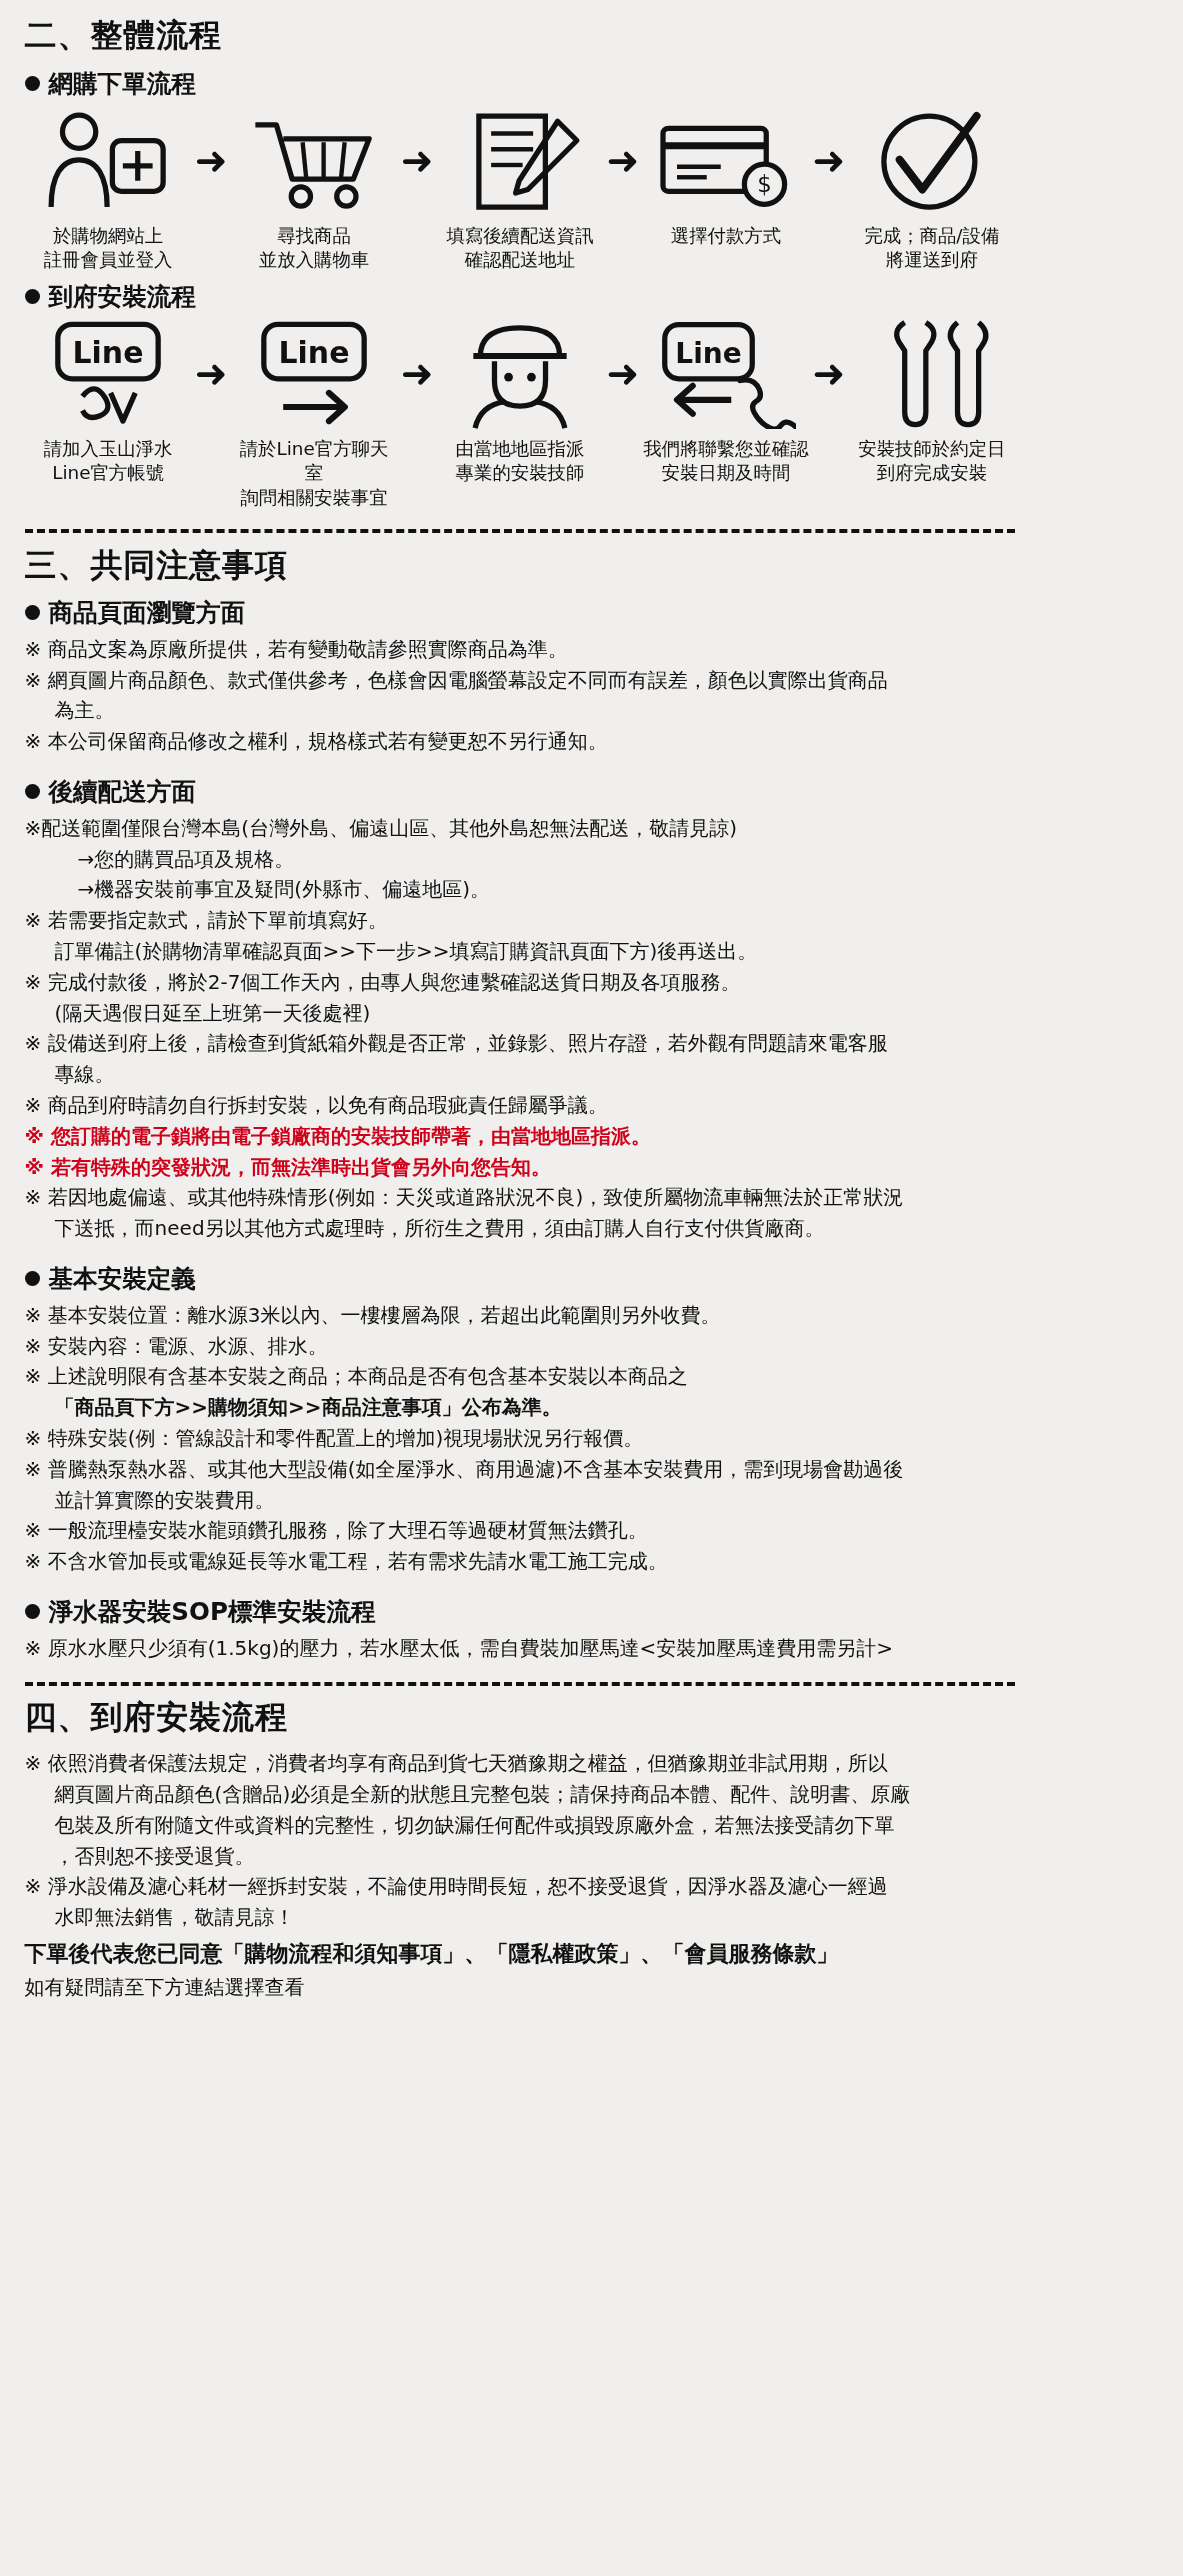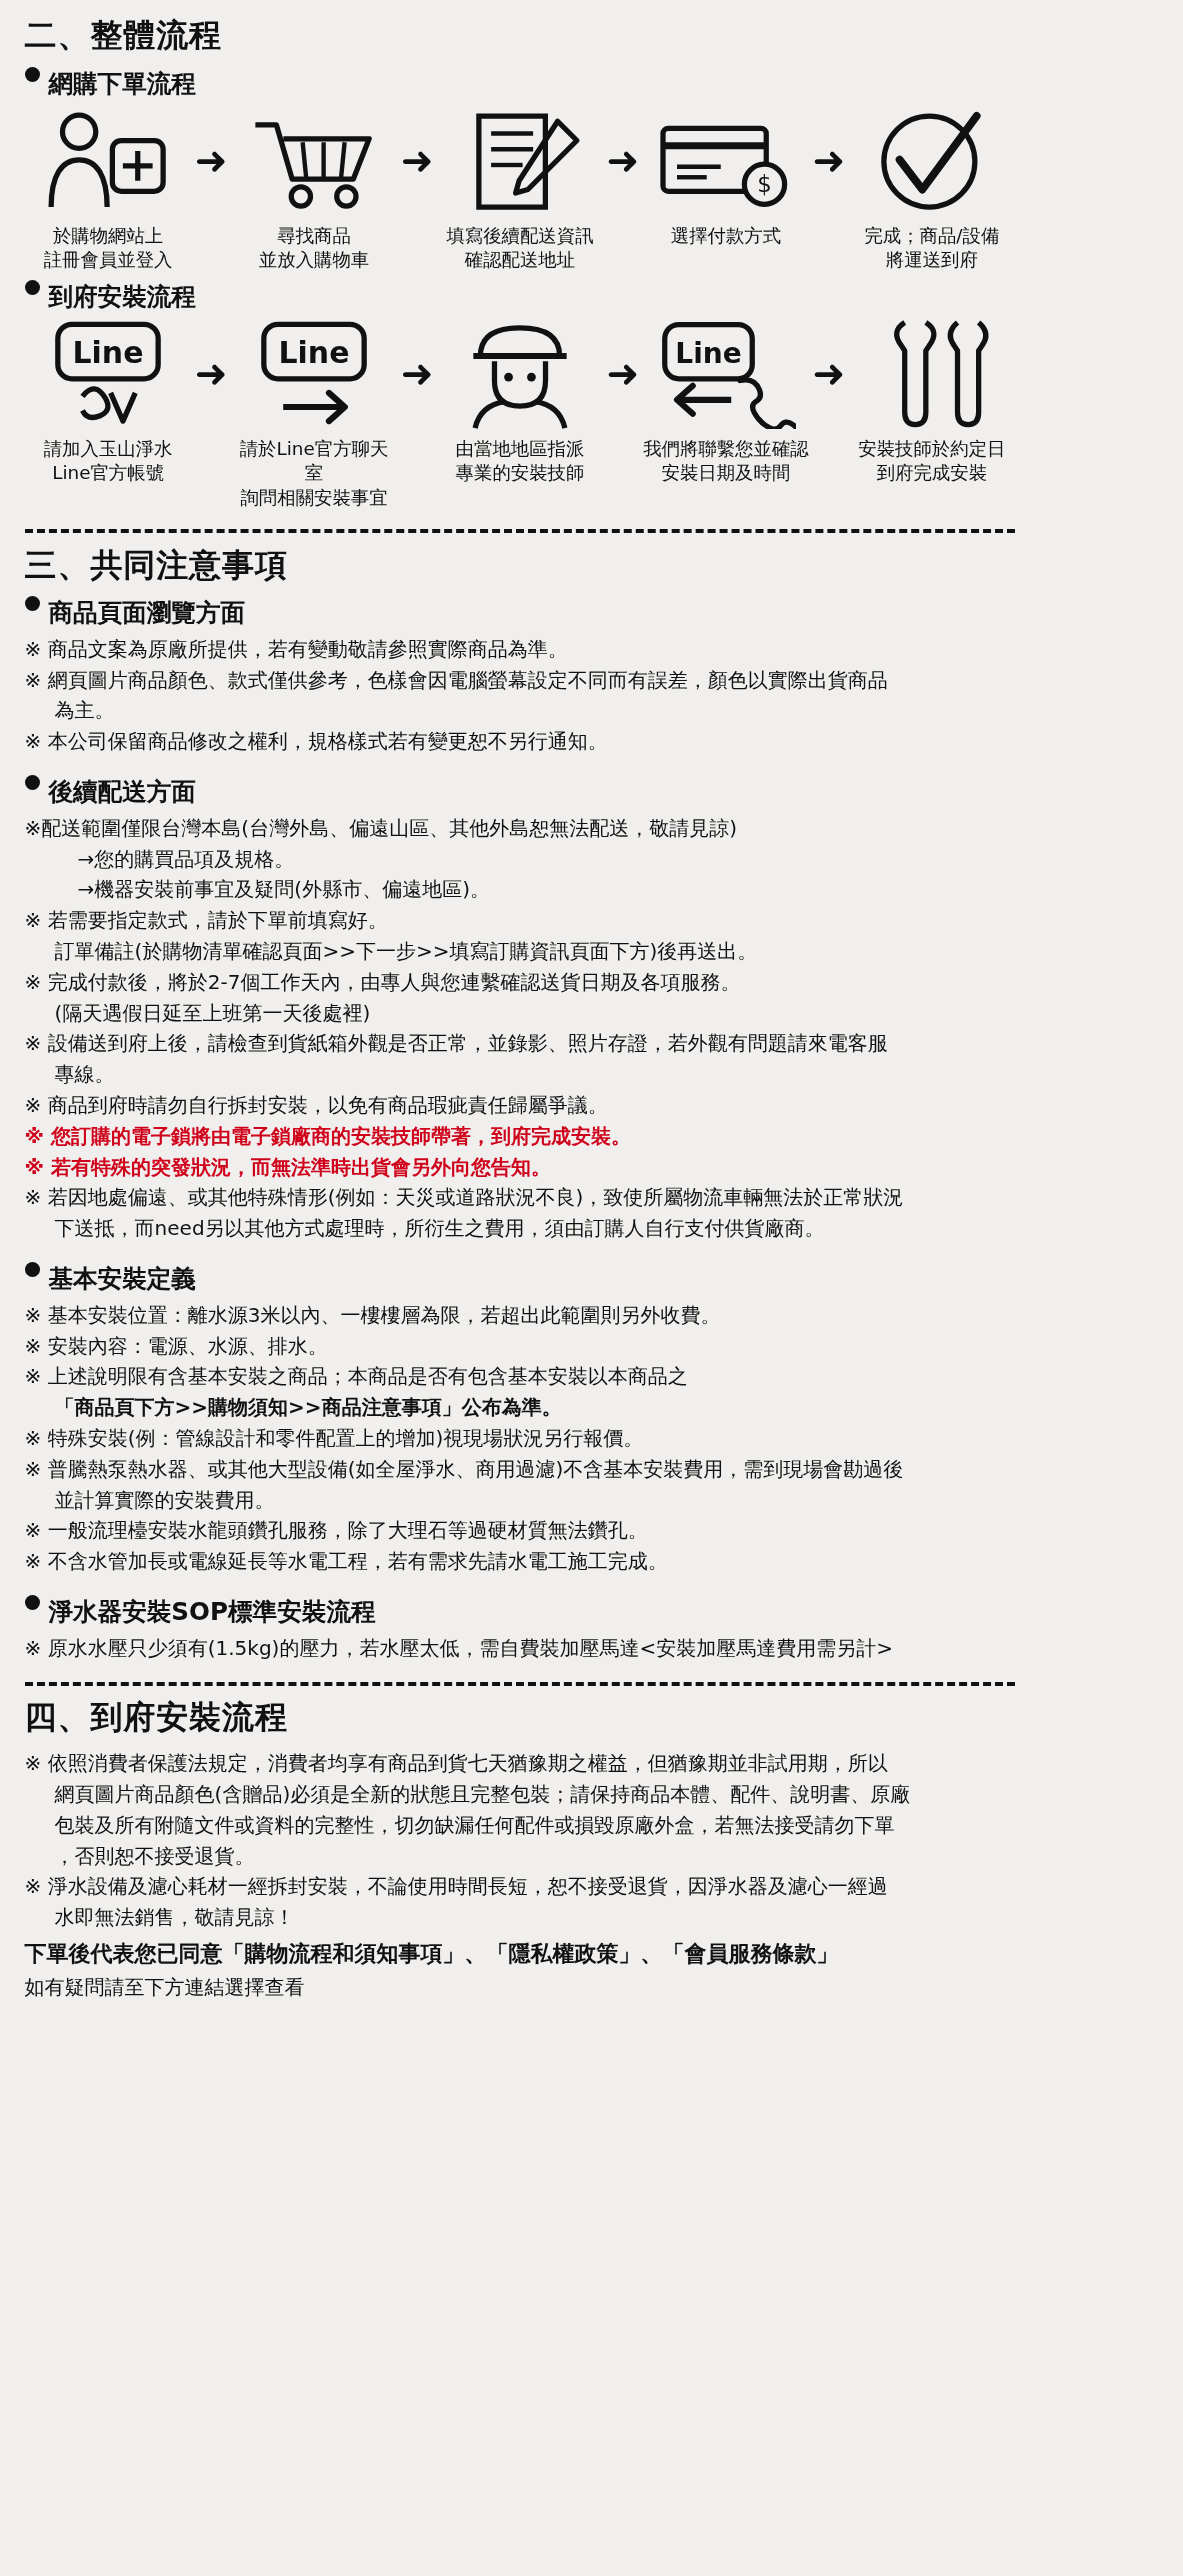--- a/index.html
+++ b/index.html
@@ -16,21 +16,21 @@
     font-size: 32px;
     font-weight: bold;
     margin: 5.3px 0 8.8px 0;
     letter-spacing: 0.9px;
   }
   .bullet-head {
     font-size: 24.6px;
     font-weight: bold;
     margin: 7px 0 5.3px 0;
     display: flex;
-    align-items: flex-start;
+    align-items: center;
     gap: 8.8px;
   }
   .dot {
     display: inline-block;
     width: 15px; height: 15px;
     background: #111;
     border-radius: 50%;
     flex: 0 0 auto;
   }
 
@@ -296,21 +296,21 @@
     <p class="line">※配送範圍僅限台灣本島(台灣外島、偏遠山區、其他外島恕無法配送，敬請見諒)</p>
     <p class="line indent2">→您的購買品項及規格。</p>
     <p class="line indent2">→機器安裝前事宜及疑問(外縣市、偏遠地區)。</p>
     <p class="line">※ 若需要指定款式，請於下單前填寫好。</p>
     <p class="line indent1">訂單備註(於購物清單確認頁面&gt;&gt;下一步&gt;&gt;填寫訂購資訊頁面下方)後再送出。</p>
     <p class="line">※ 完成付款後，將於2-7個工作天內，由專人與您連繫確認送貨日期及各項服務。</p>
     <p class="line indent1">(隔天遇假日延至上班第一天後處裡)</p>
     <p class="line">※ 設備送到府上後，請檢查到貨紙箱外觀是否正常，並錄影、照片存證，若外觀有問題請來電客服</p>
     <p class="line indent1">專線。</p>
     <p class="line">※ 商品到府時請勿自行拆封安裝，以免有商品瑕疵責任歸屬爭議。</p>
-    <p class="line red">※ 您訂購的電子鎖將由電子鎖廠商的安裝技師帶著，到府完成安裝。</p>
+    <p class="line red">※ 您訂購的電子鎖將由電子鎖廠商的安裝技師帶著，由當地地區指派。</p>
     <p class="line red">※ 若有特殊的突發狀況，而無法準時出貨會另外向您告知。</p>
     <p class="line">※ 若因地處偏遠、或其他特殊情形(例如：天災或道路狀況不良)，致使所屬物流車輛無法於正常狀況</p>
     <p class="line indent1">下送抵，而need另以其他方式處理時，所衍生之費用，須由訂購人自行支付供貨廠商。</p>
   </div>
 
   <div class="block">
     <div class="bullet-head" style="margin-top:19.3px;">
       <span class="dot"></span>
       <span>基本安裝定義</span>
     </div>

